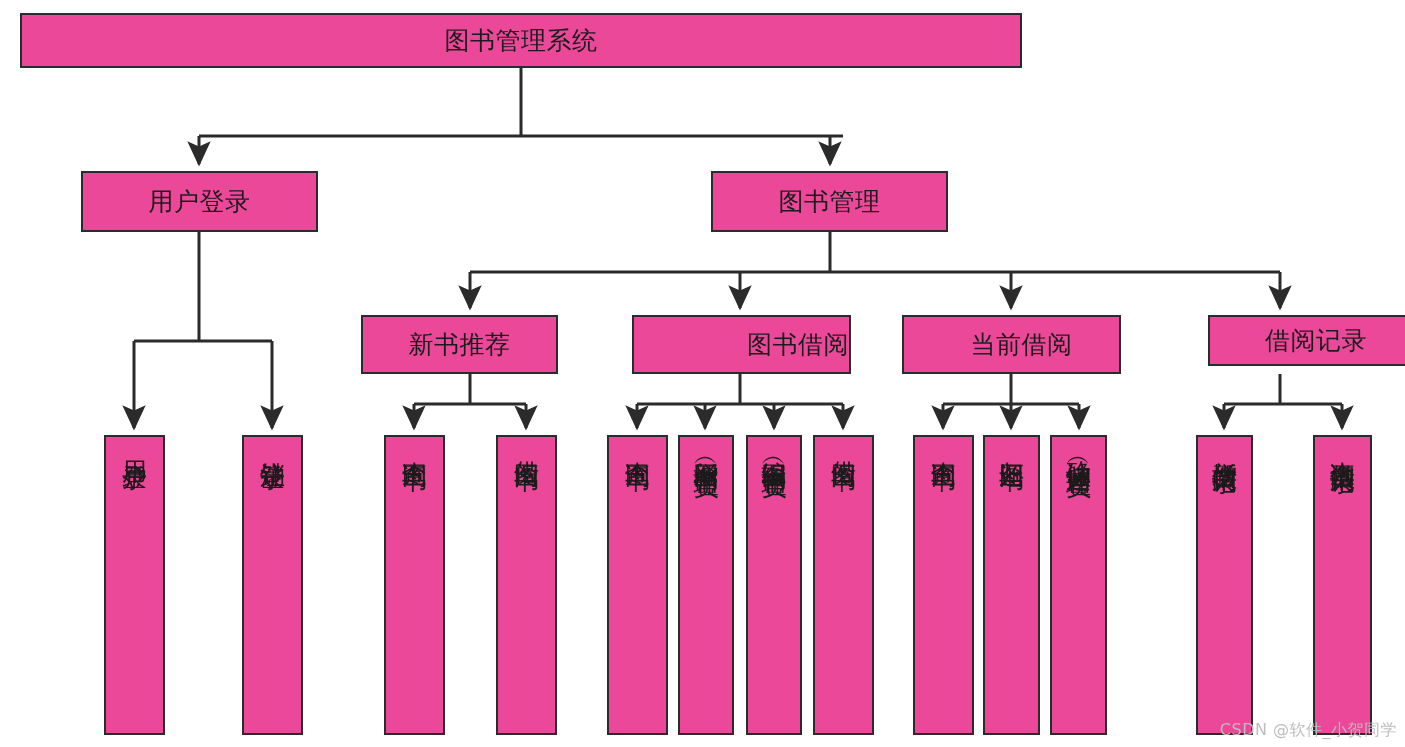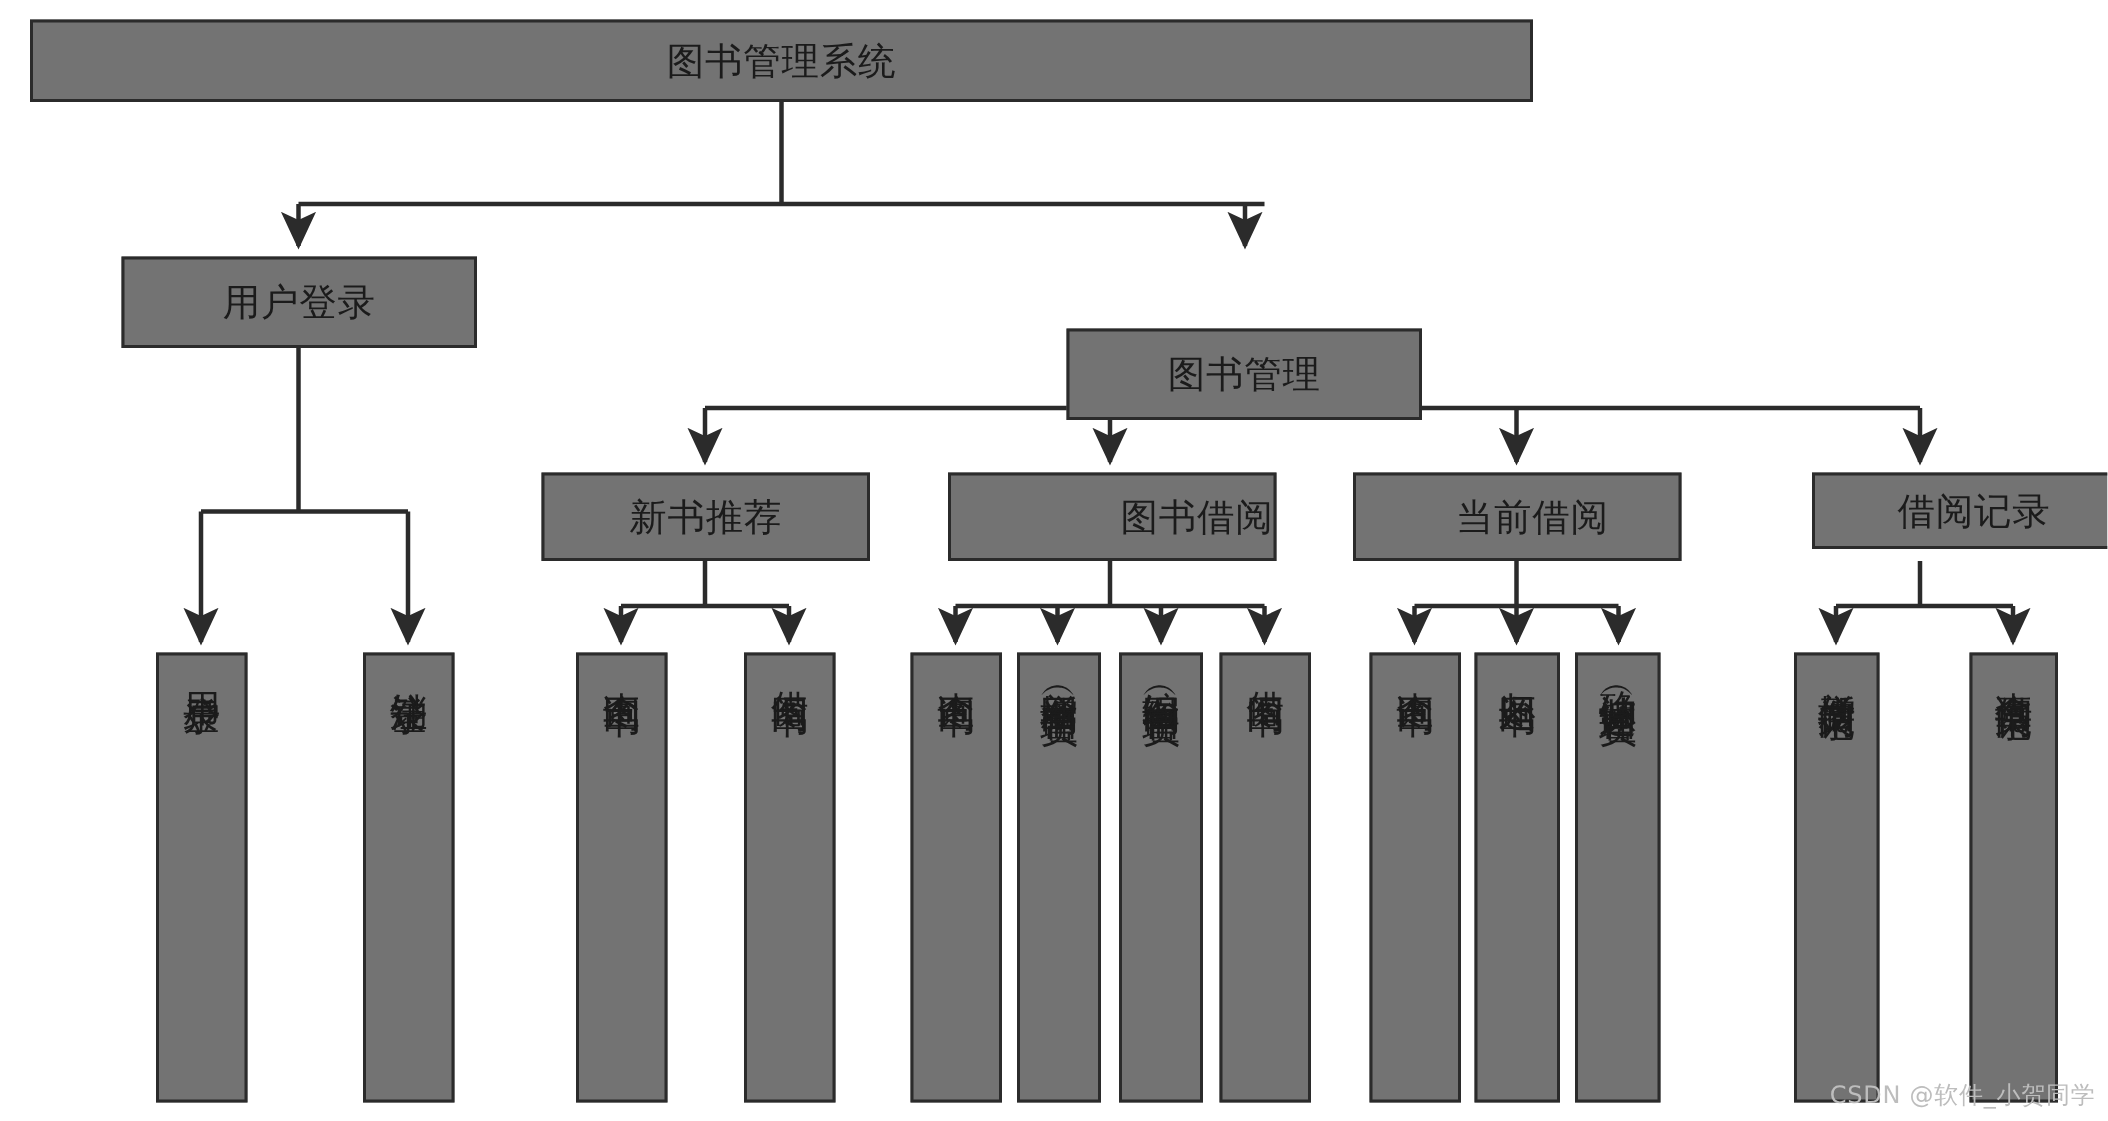--- a/index.html
+++ b/index.html
@@ -21,21 +21,21 @@
   #diagram-svg {
     position: absolute;
     left: 0;
     top: 0;
     width: 1405px;
     height: 747px;
   }
   .node {
     position: absolute;
     box-sizing: border-box;
-    background: #737373;
+    background: #ec4899;
     border: 2.5px solid #2b2b2b;
     display: flex;
     align-items: center;
     justify-content: center;
     z-index: 2;
   }
   .node-label {
     color: #1b1b1b;
     line-height: 1.18;
     text-align: center;
@@ -129,25 +129,25 @@
     </g>
   </svg>
 
   <div class="node root horiz" style="left:20px; top:13px; width:1002px; height:55px;">
     <span class="node-label">图书管理系统</span>
   </div>
 
   <div class="node horiz" style="left:81px; top:171px; width:237px; height:61px;">
     <span class="node-label">用户登录</span>
   </div>
-  <div class="node horiz" style="left:711px; top:171px; width:237px; height:61px;margin-top:48px;">
+  <div class="node horiz" style="left:711px; top:171px; width:237px; height:61px;">
     <span class="node-label">图书管理</span>
   </div>
 
-  <div class="node horiz" style="left:361px; top:315px; width:219px; height:59px;">
+  <div class="node horiz" style="left:361px; top:315px; width:197px; height:59px;">
     <span class="node-label">新书推荐</span>
   </div>
   <div class="node horiz" style="left:632px; top:315px; width:219px; height:59px;justify-content:flex-end;">
     <span class="node-label">图书借阅</span>
   </div>
   <div class="node horiz" style="left:902px; top:315px; width:219px; height:59px;padding-left:20px;">
     <span class="node-label">当前借阅</span>
   </div>
   <div class="node horiz" style="left:1172px; top:315px; width:216px; height:51px;margin-left:36px;">
     <span class="node-label">借阅记录</span>

